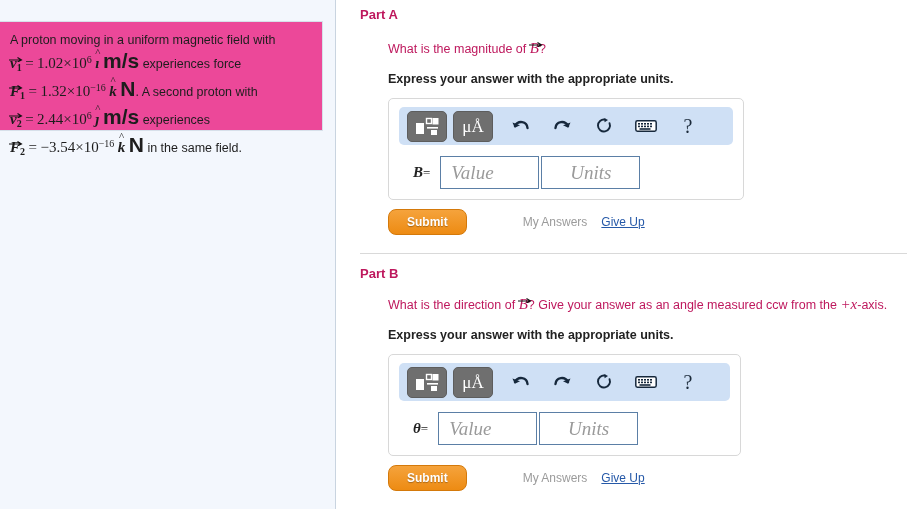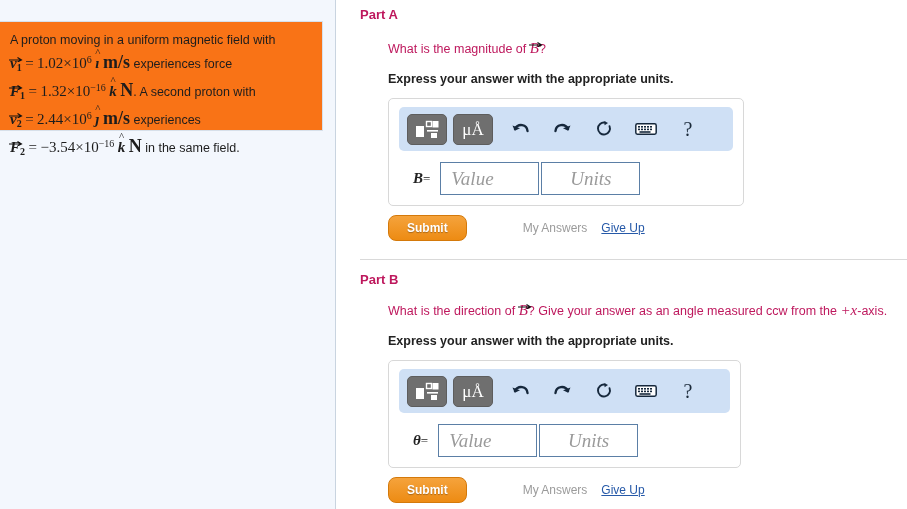--- a/index.html
+++ b/index.html
@@ -31,21 +31,21 @@
     border-right: 1px solid #c9d4e0;
     box-sizing: border-box;
     flex: 0 0 336px;
   }
   .problem-box {
     position: absolute;
     left: 0px;
     top: 21px;
     width: 323px;
     height: 110px;
-    background: #f97316;
+    background: #ec4899;
     border: 1px solid #d7e0ea;
     border-left: none;
     box-sizing: border-box;
     padding: 8px 10px 6px 10px;
   }
   .problem-text {
     font-family: "Liberation Sans", sans-serif;
     font-size: 12.5px;
     line-height: 20px;
     color: #1d1d1d;
@@ -59,24 +59,24 @@
     font-style: italic;
     font-weight: bold;
     font-size: 15px;
   }
   .mup {
     font-family: "Liberation Serif", serif;
     font-style: normal;
     font-size: 15px;
   }
   .mupb {
-    font-family: Liberation Serif, serif;
+    font-family: Liberation Sans, sans-serif;
     font-style: normal;
     font-weight: bold;
-    font-size: 18px;
+    font-size: 21px;
   }
   .msub {
     font-family: "Liberation Serif", serif;
     font-style: normal;
     font-size: 10px;
     vertical-align: -3px;
     font-weight: bold;
   }
   .msup {
     font-family: "Liberation Serif", serif;
@@ -158,21 +158,21 @@
     box-sizing: border-box;
     padding: 8px 10px 10px 10px;
   }
   .toolbar {
     background: #cfe0f5;
     border-radius: 5px;
     display: flex;
     align-items: center;
     box-sizing: border-box;
     padding: 4px 8px;
-    height: 44px;
+    height: 38px;
   }
   .tool-btn {
     background: #6f6f6f;
     border-radius: 5px;
     width: 38px;
     height: 29px;
     display: flex;
     align-items: center;
     justify-content: center;
     margin-right: 6px;

